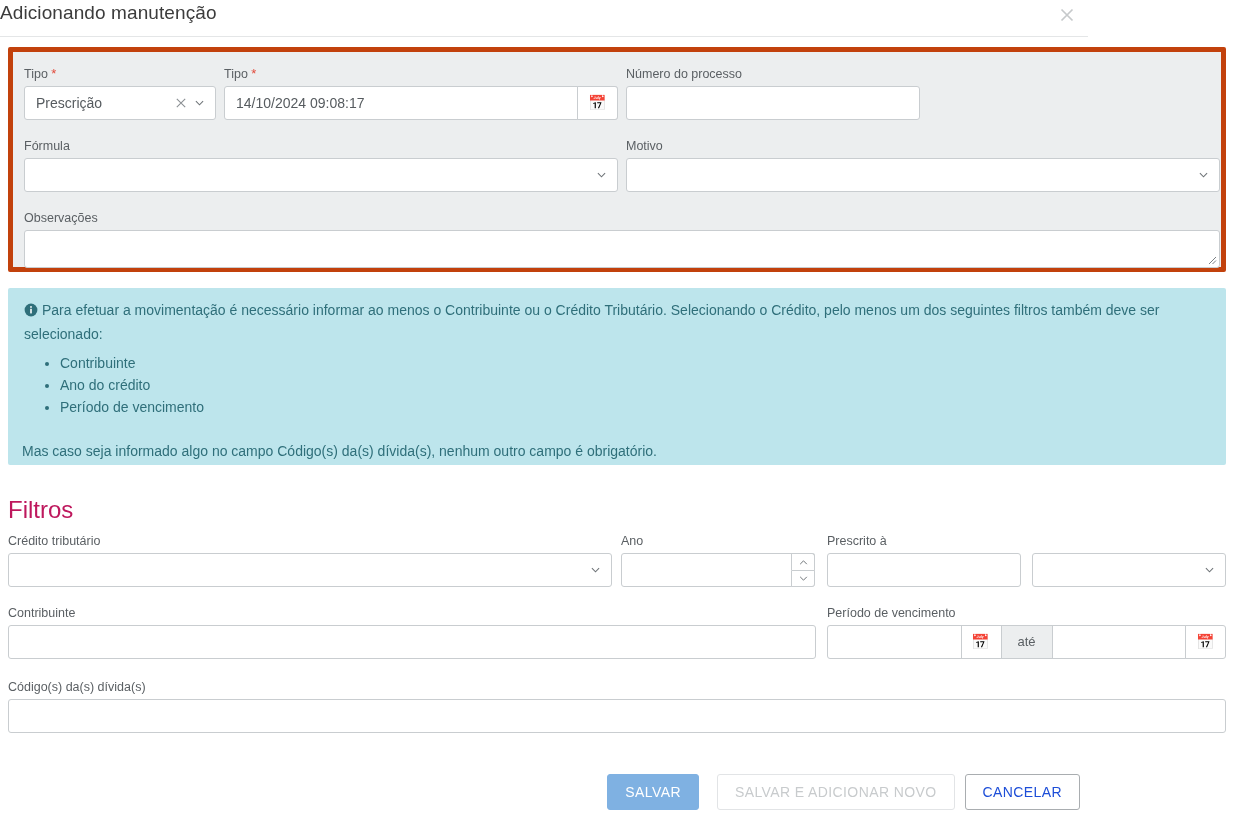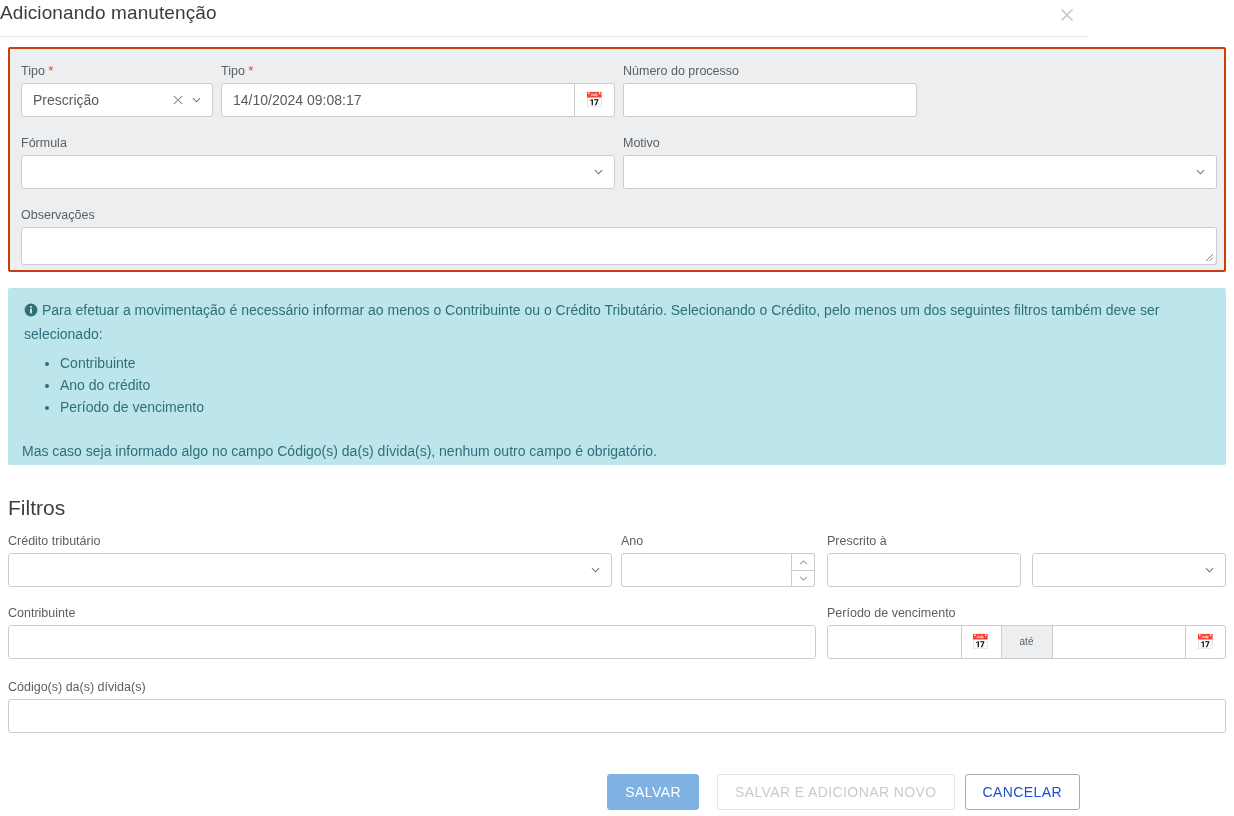--- a/index.html
+++ b/index.html
@@ -45,21 +45,21 @@
     height: 1px; background: #e4e6e7;
   }
 
   
   .form-panel {
     position: absolute;
     left: 8px; top: 47px;
     width: 1218px;
     height: 225px;
     background: #eceeef;
-    border: 2px solid #c2410c;
+    border: 5px solid #c2410c;
     border-radius: 2px;
   }
 
   .fld { position: absolute; }
   .lbl {
     font-size: 12.5px;
     color: #5a5f63;
     display: block;
     margin-bottom: 5px;
     line-height: 14px;
@@ -151,23 +151,23 @@
     padding-left: 38px;
     list-style: disc;
   }
   .info li { margin-bottom: 0px; line-height: 22px; }
   .info .tail { margin-top: 23px; }
 
   
   .section-title {
     position: absolute;
     left: 8px; top: 496px;
-    font-size: 21px;
+    font-size: 24px;
     font-weight: 400;
-    color: #404040;
+    color: #be185d;
   }
 
   .filters { position: absolute; left: 0; top: 0; width: 1234px; }
 
   
   .range {
     display: flex;
     height: 34px;
     width: 100%;
   }
@@ -186,21 +186,21 @@
     line-height: 32px;
     font-size: 15px;
     cursor: pointer;
     padding: 0;
   }
   .range .r-sep {
     width: 52px;
     background: #eceeef;
     text-align: center;
     line-height: 32px;
-    font-size: 10px;
+    font-size: 13px;
     color: #5a5f63;
   }
 
   
   .spin-wrap { position: relative; width: 100%; height: 34px; }
   .spin-btns {
     position: absolute;
     right: -1px; top: -1px;
     width: 24px; height: 34px;
     display: flex; flex-direction: column;

